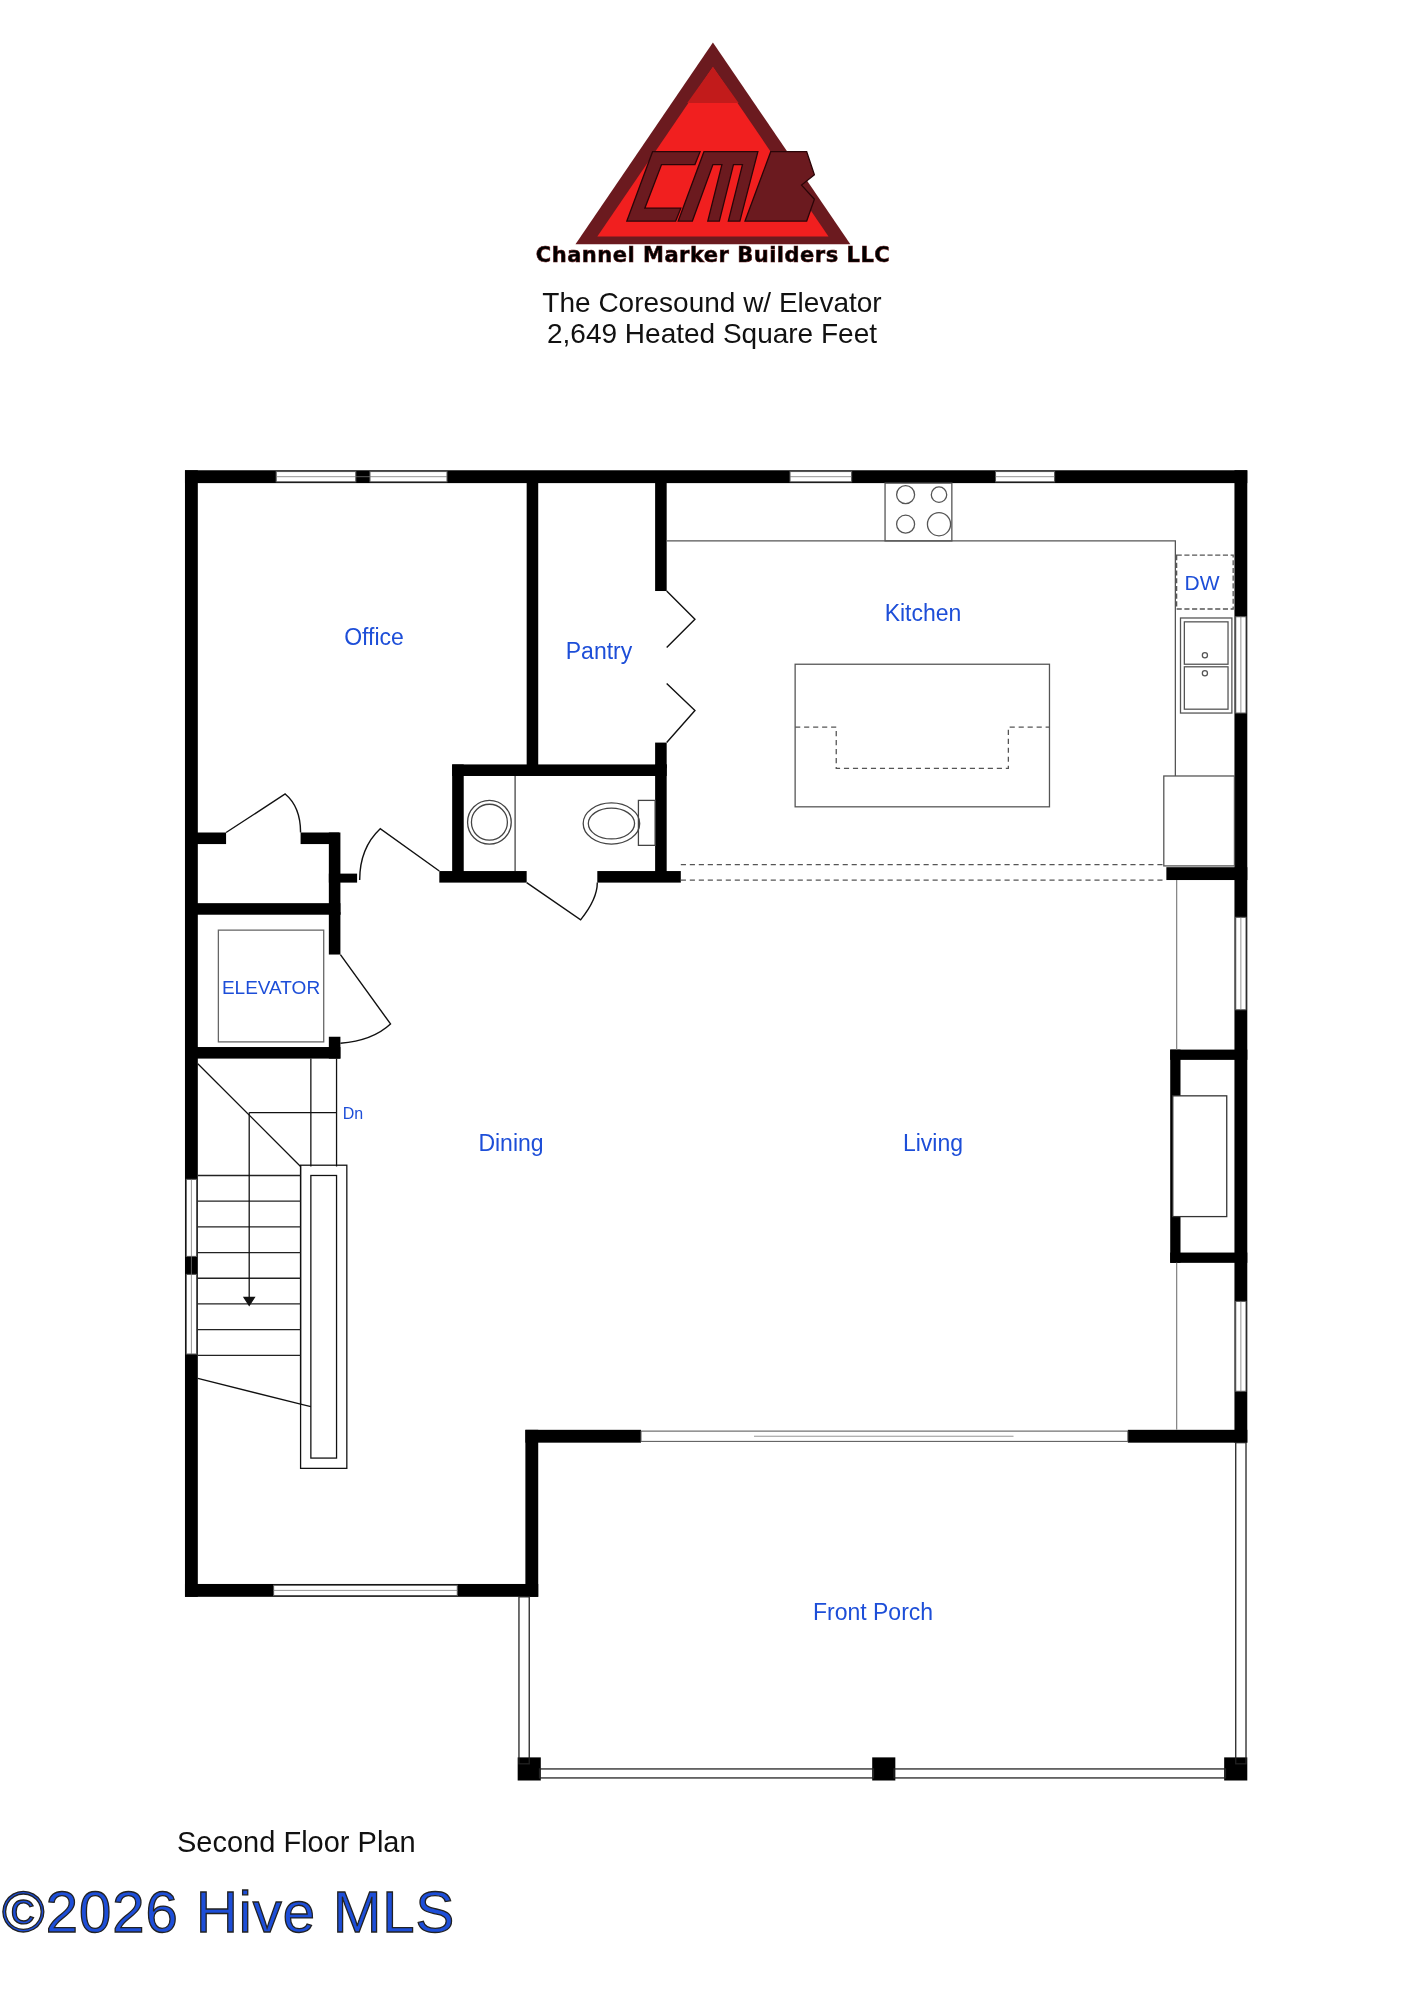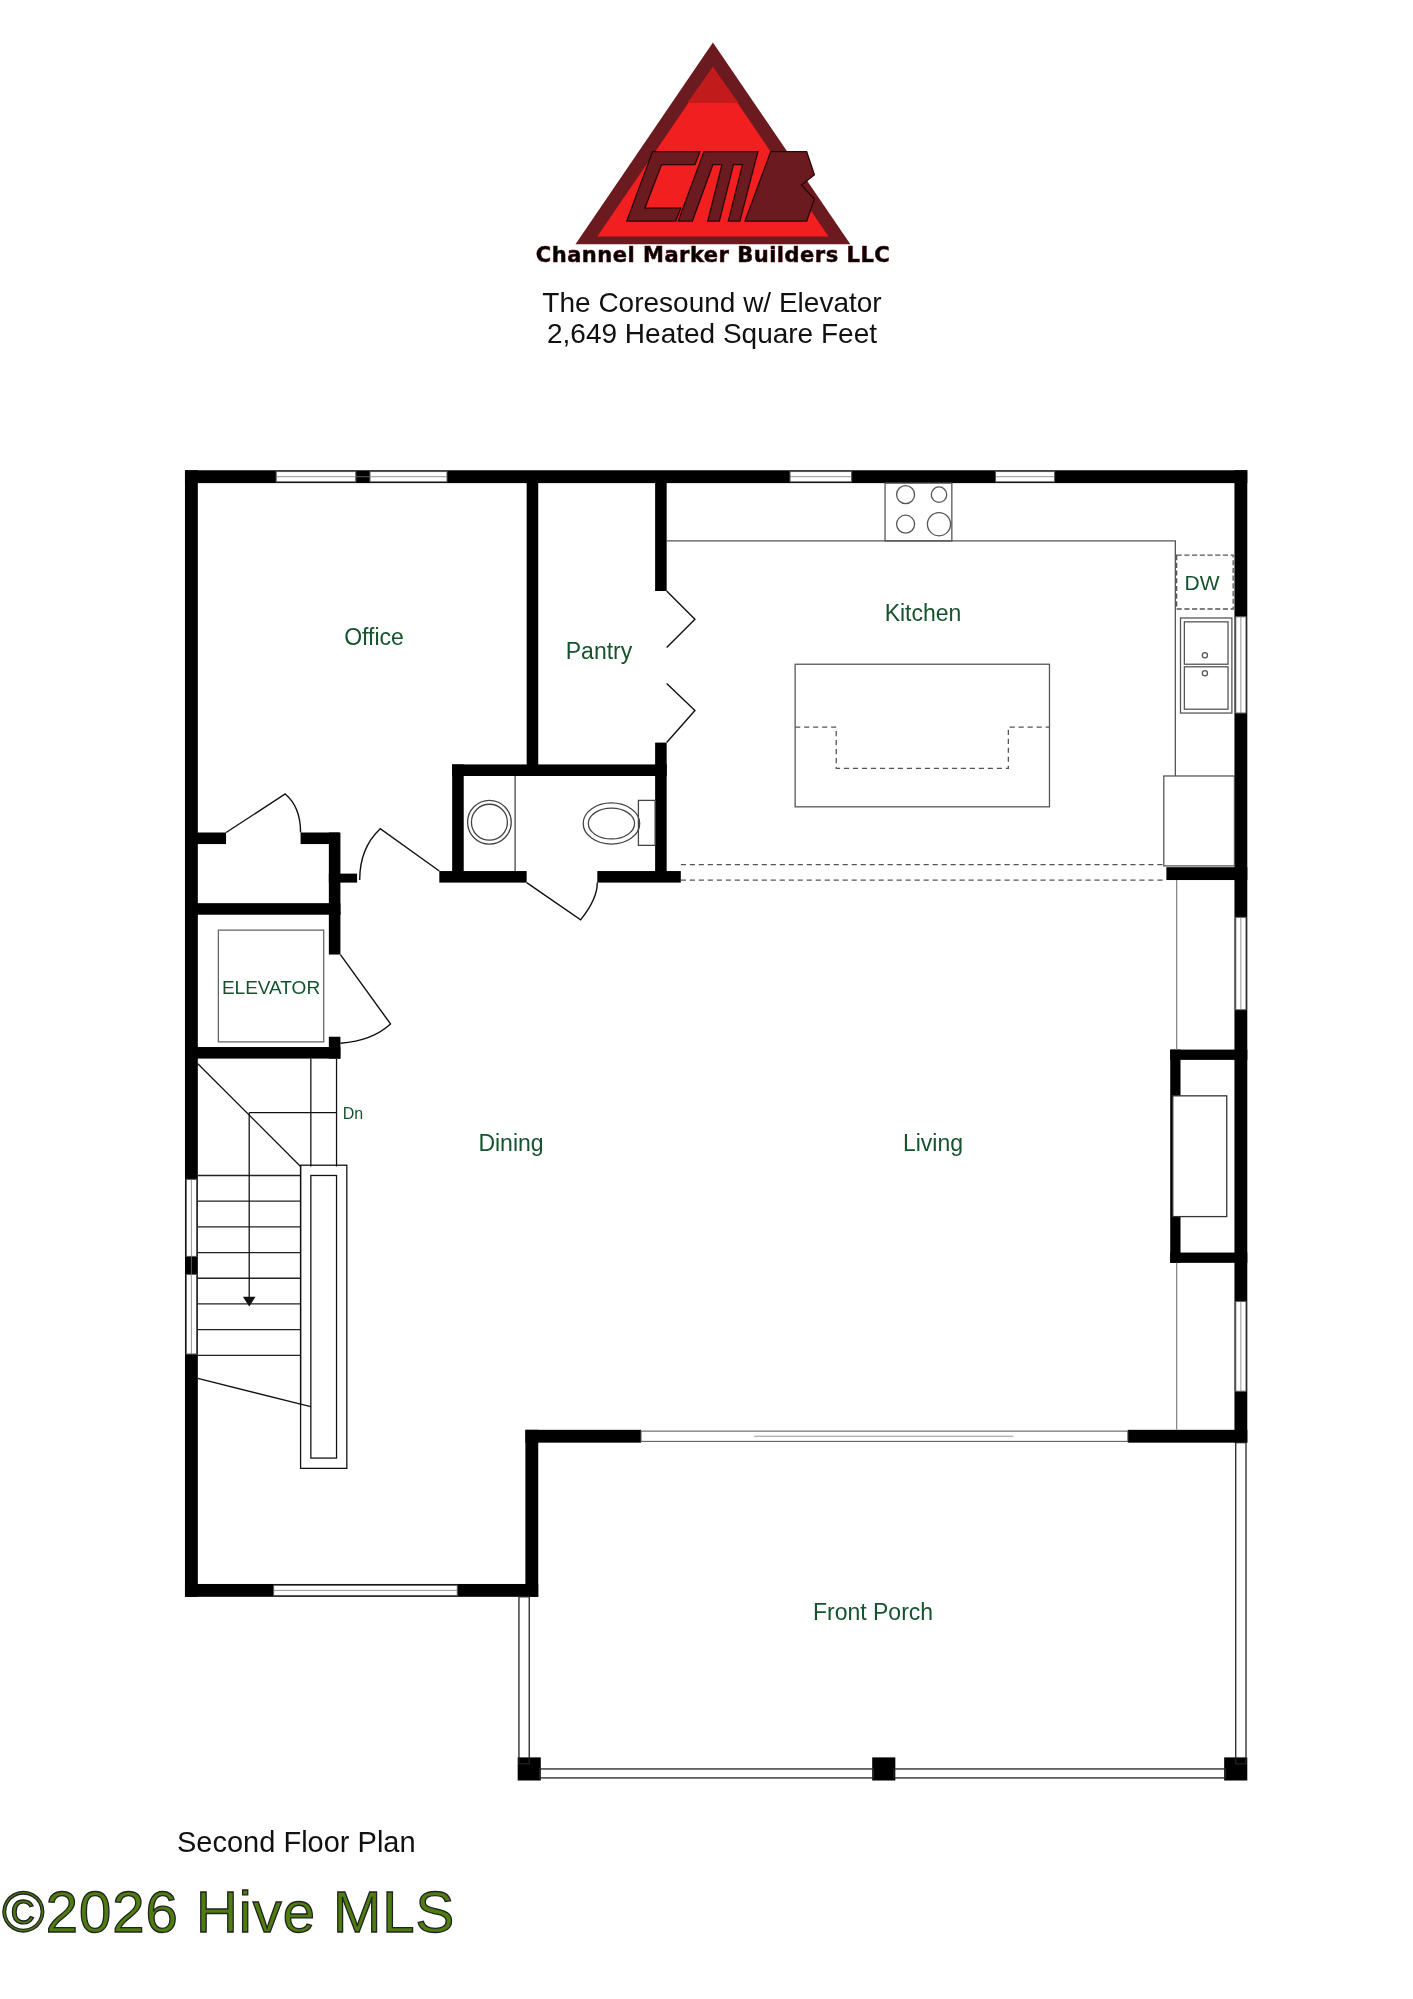--- a/index.html
+++ b/index.html
@@ -1,23 +1,23 @@
 <!DOCTYPE html>
 <html><head>
 <meta charset="utf-8">
 <style>
   html,body{margin:0;padding:0;background:#ffffff;}
   body{width:1413px;height:1999px;position:relative;overflow:hidden;font-family:"Liberation Sans",sans-serif;}
   .canvas{position:absolute;left:0;top:0;width:1413px;height:1999px;}
-  .lbl{position:absolute;font-family:"Liberation Sans",sans-serif;color:#14532d;white-space:nowrap;transform:translate(-50%,-50%);}
+  .lbl{position:absolute;font-family:"Liberation Sans",sans-serif;color:#1d4ed8;white-space:nowrap;transform:translate(-50%,-50%);}
   .title{position:absolute;left:0;width:1424px;text-align:center;font-size:28px;color:#111;line-height:32px;}
   .room{font-size:23px;}
   .small{font-size:16px;}
   .caption{position:absolute;left:177px;top:1826px;font-size:29px;color:#111;}
-  .watermark{position:absolute;left:2px;top:1878px;font-size:58px;color:#4d7c0f;-webkit-text-stroke:1.3px #222;letter-spacing:1px;font-weight:300;}
+  .watermark{position:absolute;left:2px;top:1878px;font-size:58px;color:#1d4ed8;-webkit-text-stroke:1.3px #222;letter-spacing:1px;font-weight:300;}
   .brand{position:absolute;left:713px;top:255px;transform:translate(-50%,-50%);font-size:21px;font-weight:bold;color:#000000;-webkit-text-stroke:0.6px #5a1010;letter-spacing:0.5px;font-family:"DejaVu Sans",sans-serif;}
 </style>
 </head>
 <body>
 
 <div class="canvas">
 <svg width="1413" height="1999" viewBox="0 0 1100 1556" xmlns="http://www.w3.org/2000/svg">
 
   <g>
     <polygon points="555,33 662,190 448,190" fill="#6b1a1f"></polygon>

